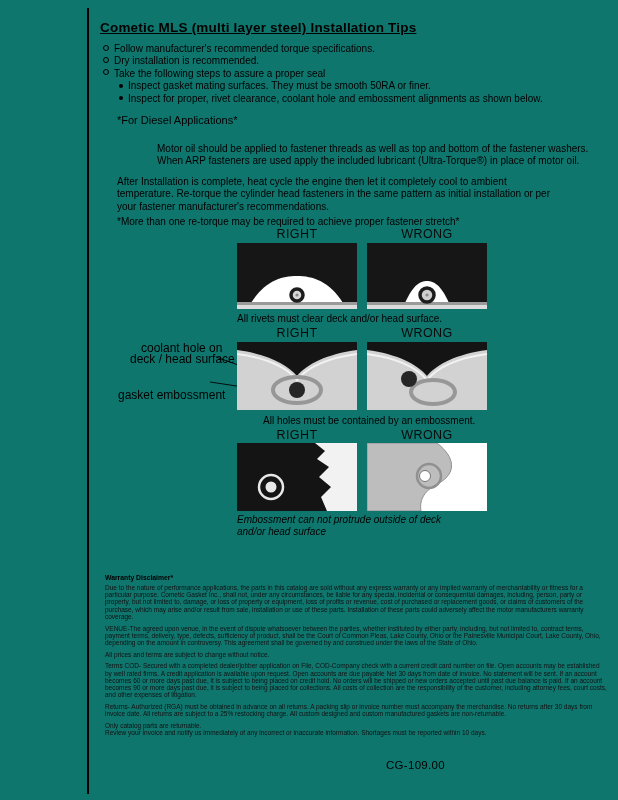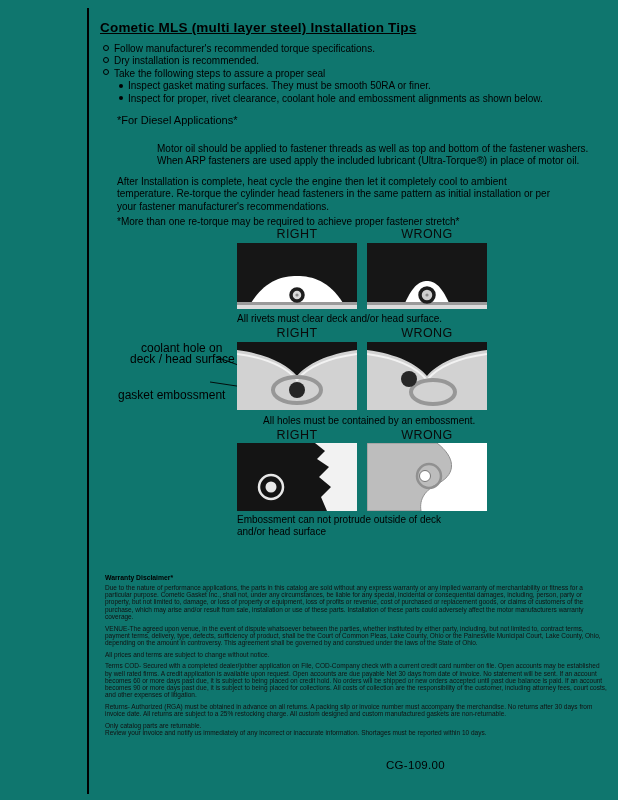--- a/index.html
+++ b/index.html
@@ -126,21 +126,21 @@
     </svg>
   </div>
   <div class="panel" style="left:367px; top:443px; height:68px;">
     <svg viewBox="0 0 120 68">
       <rect x="0" y="0" width="120" height="68" fill="#ffffff"></rect>
       <path d="M0,0 H70 C88,14 90,30 72,40 C58,47 52,56 54,68 H0 Z" fill="#bdbdbd" stroke="#8f8f8f" stroke-width="1"></path>
       <circle cx="62" cy="33" r="12" fill="none" stroke="#909090" stroke-width="2.5"></circle>
       <circle cx="58" cy="33" r="5.5" fill="#ffffff" stroke="#777777" stroke-width="1"></circle>
     </svg>
   </div>
-  <div class="fig-caption" style="left:237px; top:514px; width:260px;">
+  <div class="fig-caption" style="left:237px; top:514px; width:260px;font-style:italic;">
     <div>Embossment can not protrude outside of deck</div>
     <div>and/or head surface</div>
   </div>
 
   <div class="warranty">
     <div class="warranty-heading">Warranty Disclaimer*</div>
     <p>Due to the nature of performance applications, the parts in this catalog are sold without any express warranty or any implied warranty of merchantability or fitness for a particular purpose.  Cometic Gasket Inc., shall not, under any circumstances, be liable for any special, incidental or consequential damages, including, person, party or property, but not limited to, damage, or loss of property or equipment, loss of profits or revenue, cost of purchased or replacement goods, or claims of customers of the purchase, which may arise and/or result from sale, installation or use of these parts.  Installation of these parts could adversely affect the motor manufacturers warranty coverage.</p>
     <p>VENUE-The agreed upon venue, in the event of dispute whatsoever between the parties, whether instituted by either party, including, but not limited to, contract terms, payment terms, delivery, type, defects, sufficiency of product, shall be the Court of Common Pleas, Lake County, Ohio or the Painesville Municipal Court, Lake County, Ohio, depending on the amount in controversy. This agreement shall be governed by and construed under the laws of the State of Ohio.</p>
     <p>All prices and terms are subject to change without notice.</p>
     <p>Terms COD- Secured with a completed dealer/jobber application on File, COD-Company check with a current credit card number on file.  Open accounts may be established by well rated firms.  A credit application is available upon request.  Open accounts are due payable Net 30 days from date of invoice.  No statement will be sent.  If an account becomes 60 or more days past due, it is subject to being placed on credit hold.  No orders will be shipped or new orders accepted until past due balance is paid.  If an account becomes 90 or more days past due, it is subject to being placed for collections.  All costs of collection are the responsibility of the customer, including attorney fees, court costs, and other expenses of litigation.</p>

